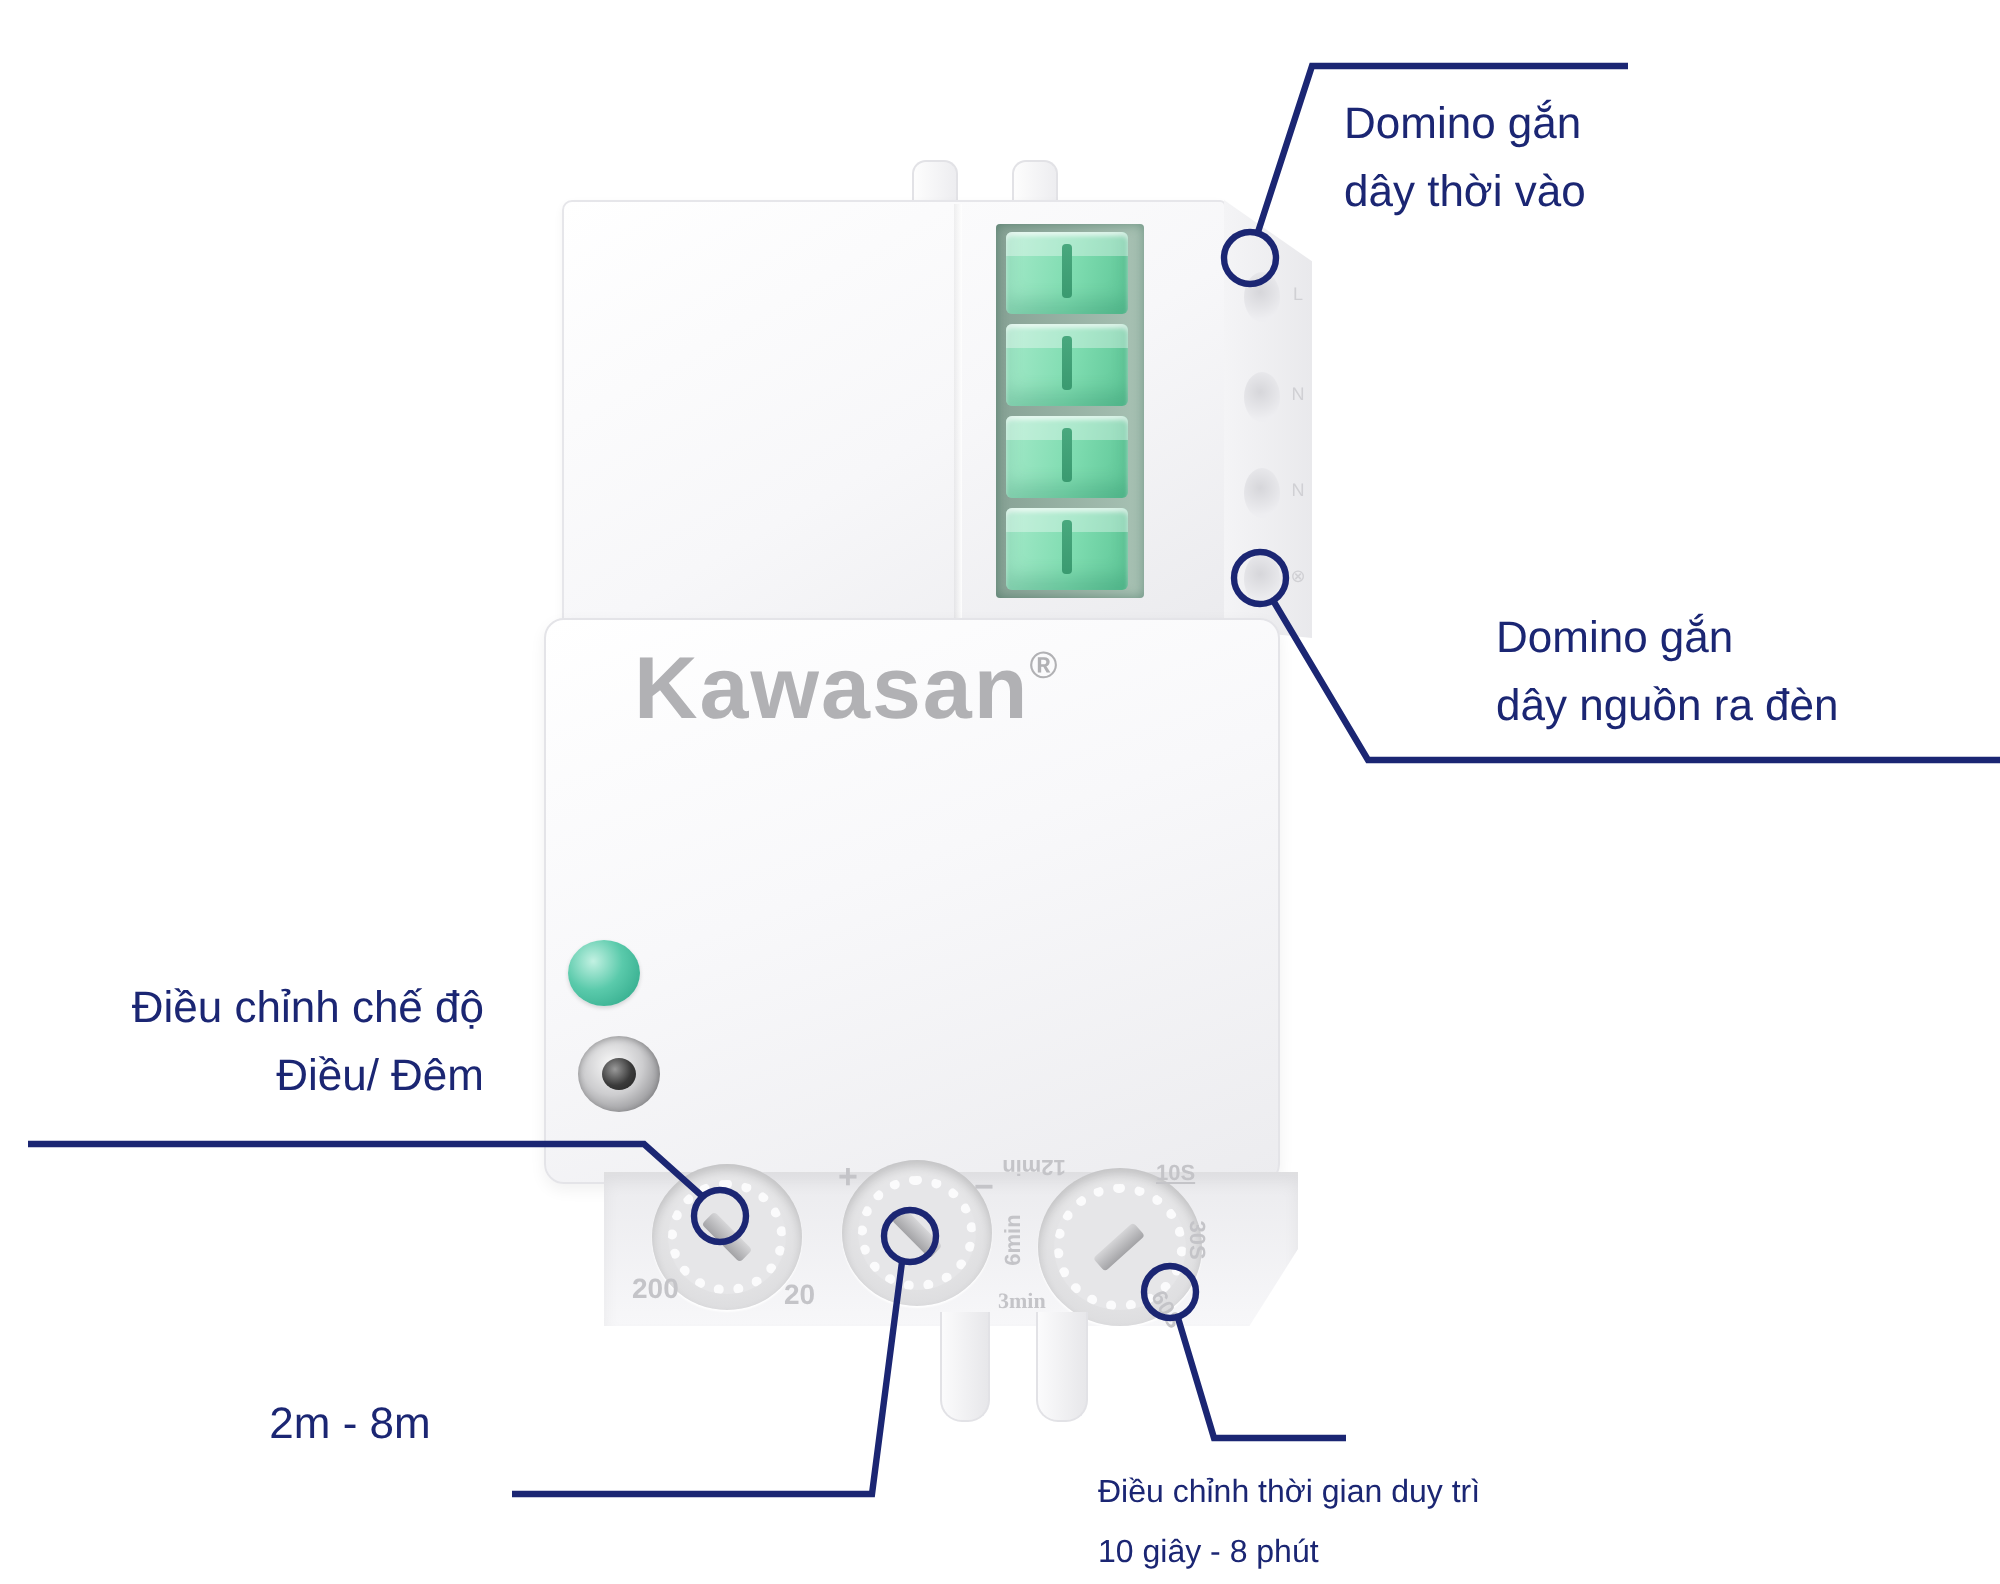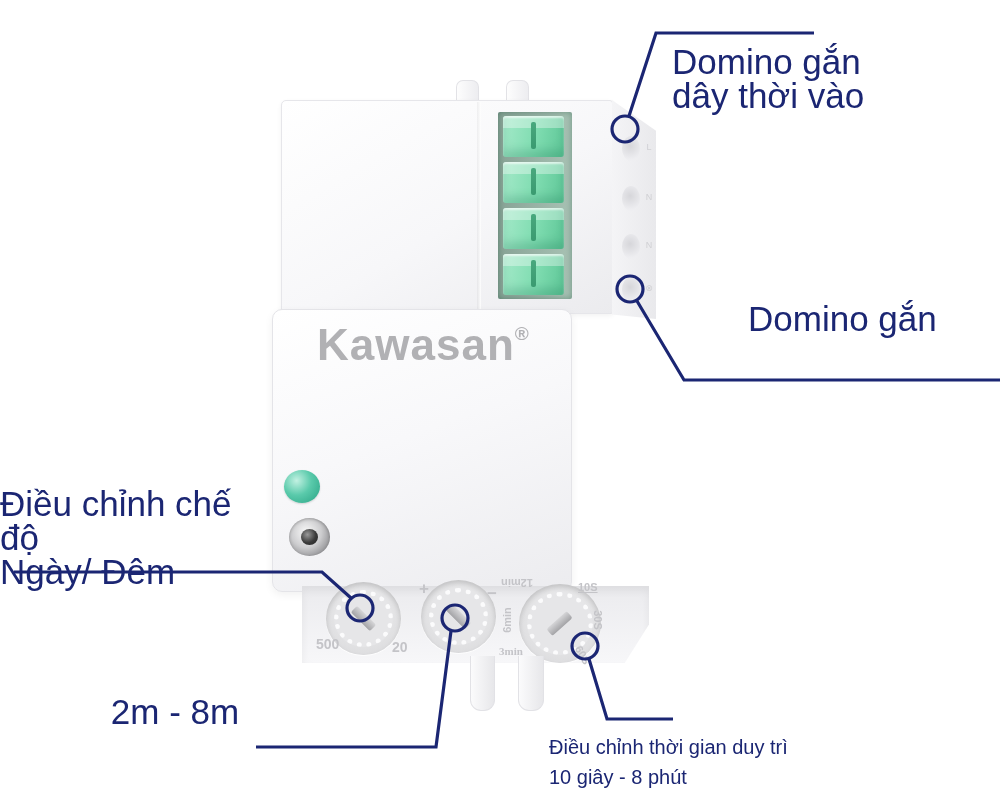--- a/index.html
+++ b/index.html
@@ -46,21 +46,21 @@
     border-radius:3px;
     background:linear-gradient(100deg,#a4e9c9 0%,#7edcb0 55%,#5ec697 100%);
     box-shadow:inset 0 -7px 9px rgba(0,90,60,.18), inset 0 2px 2px rgba(255,255,255,.65); }
   .terminal-block::before { content:""; position:absolute; left:0; top:0;
     width:100%; height:30%; border-radius:3px 3px 0 0;
     background:rgba(255,255,255,.35); }
   .terminal-block::after { content:""; position:absolute; left:50%; top:14%;
     width:5px; height:66%; margin-left:-3px; border-radius:2px;
     background:linear-gradient(#49a87e,#3a9a70); }
 
-  .front-cover { left:272px; top:309px; width:300px; height:283px;
+  .front-cover { left:272px; top:309px; width:368px; height:283px;
     border-radius:10px;
     background:linear-gradient(160deg,#ffffff 0%,#f8f8fa 45%,#ececef 100%);
     border:1px solid #e4e4e8; box-shadow:0 3px 8px rgba(0,0,0,.06); }
   .brand { position:absolute; left:44px; top:10px;
     font-size:44px; font-weight:bold; color:#b1b1b4; letter-spacing:1px; }
   .brand sup { font-size:19px; font-weight:bold; position:relative; top:-4px; }
 
   .led { position:absolute; left:11px; top:160px; width:36px; height:33px;
     border-radius:50%;
     background:radial-gradient(circle at 35% 32%,#c2f1e2 0%,#5acaab 45%,#27a283 100%);
@@ -90,23 +90,23 @@
   .dial-label { position:absolute; color:#c4c4c8; font-size:14px; font-weight:bold; }
   .dial-label.small { font-size:11px; font-weight:bold; }
   .rot180 { transform:rotate(180deg); }
   .rot90  { transform:rotate(90deg); }
   .rotn90 { transform:rotate(-90deg); }
   .rot60  { transform:rotate(60deg); }
 
   
   .callouts { left:0; top:0; width:1000px; height:792px; pointer-events:none; }
   .ann { position:absolute; color:#1b2673; }
-  .ann-large { font-size:35px; line-height:34px; }
-  .ann-small { font-size:20px; line-height:30px; }
-  .ta-right { }
+  .ann-large { font-size:22px; line-height:34px; }
+  .ann-small { font-size:16px; line-height:30px; }
+  .ta-right { text-align:right; }
   .ta-center { text-align:center; }
 </style>
 </head>
 <body>
 
 <div class="scene">
 
   <div>
 
     <div class="peg peg-top" style="left:456px; top:80px; width:23px; height:36px;"></div>
@@ -139,21 +139,21 @@
       <div class="photocell"></div>
     </div>
 
     <div class="abs dial-panel"></div>
 
     <div class="dial" style="left:326px; top:582px; width:75px; height:73px;">
       <div class="dial-knob">
         <div class="dial-pointer" style="transform:rotate(45deg);"></div>
       </div>
     </div>
-    <div class="dial-label" style="left:316px; top:636px;">500</div>
+    <div class="dial-label" style="left:316px; top:636px;">200</div>
     <div class="dial-label" style="left:392px; top:639px;">20</div>
 
     <div class="dial" style="left:421px; top:580px; width:75px; height:73px;">
       <div class="dial-knob">
         <div class="dial-pointer" style="transform:rotate(45deg);"></div>
       </div>
     </div>
     <div class="dial-label" style="left:419px; top:579px; font-size:17px;">+</div>
     <div class="dial-label" style="left:487px; top:584px; font-size:17px;">−</div>
 
@@ -188,25 +188,26 @@
     </g>
   </svg>
 
   <div class="ann ann-large" style="left:672px; top:45px;">
     <div>Domino gắn</div>
     <div>dây thời vào</div>
   </div>
 
   <div class="ann ann-large" style="left:748px; top:302px;">
     <div>Domino gắn</div>
+    <div>dây nguồn ra đèn</div>
   </div>
 
   <div class="ann ann-large ta-right" style="left:0px; top:487px; width:242px;">
     <div>Điều chỉnh chế độ</div>
-    <div>Ngày/ Đêm</div>
+    <div>Điều/ Đêm</div>
   </div>
 
   <div class="ann ann-large ta-center" style="left:25px; top:695px; width:300px;">
     <div>2m - 8m</div>
   </div>
 
   <div class="ann ann-small" style="left:549px; top:732px;">
     <div>Điều chỉnh thời gian duy trì</div>
     <div>10 giây - 8 phút</div>
   </div>

